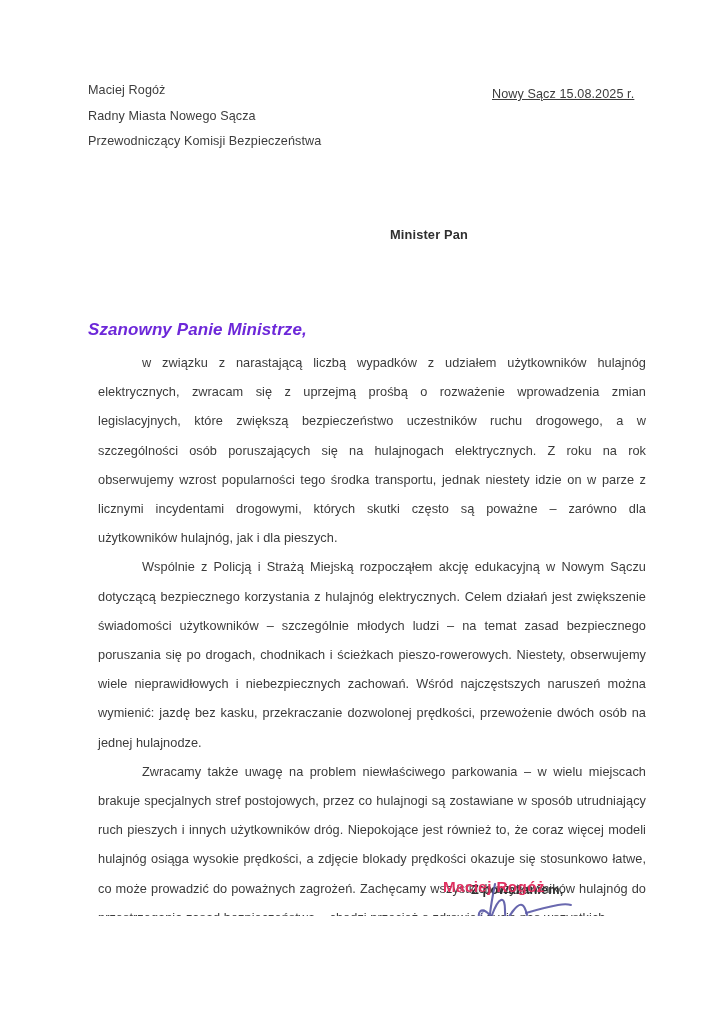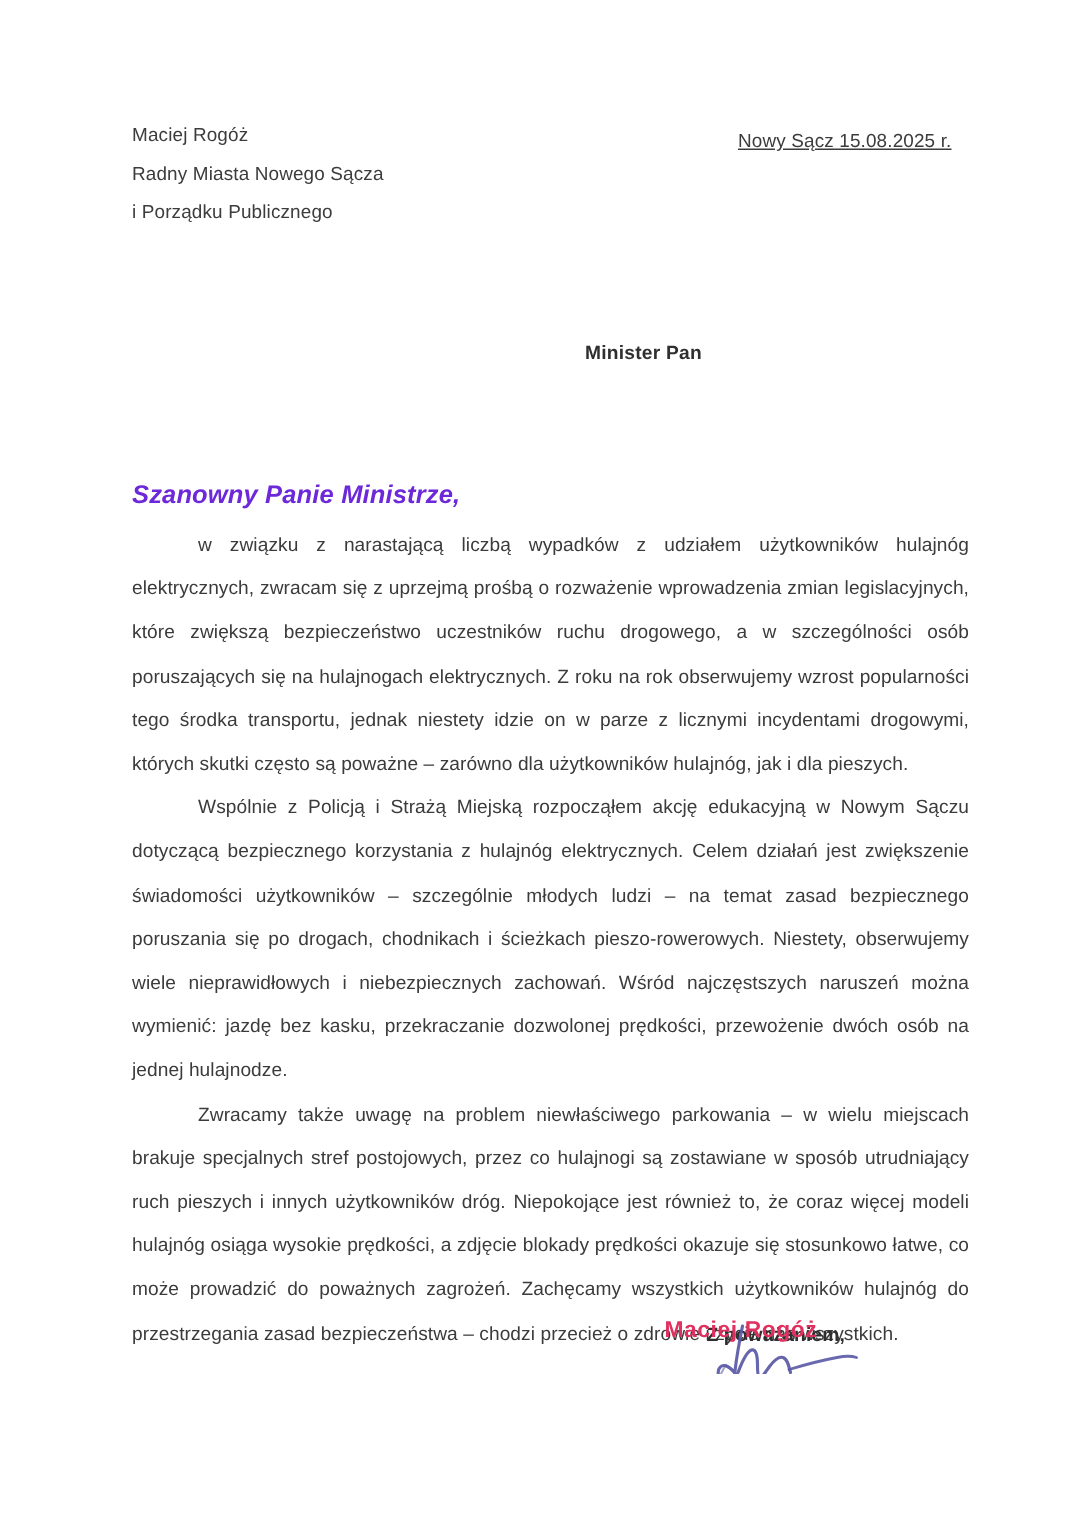--- a/index.html
+++ b/index.html
@@ -75,21 +75,21 @@
   }
 
   
   .body {
     position: absolute;
     left: 88px;
     top: 348px;
     width: 558px;
   }
   .body p {
-    margin: 0 0 0 0;
+    margin: 0 0 0 10px;
     font-size: 12.75px;
     line-height: 29.2px;
     text-align: justify;
     text-indent: 44px;
     letter-spacing: 0.05px;
     color: #3b3b3b;
     hyphens: none;
   }
   .body p + p {
     margin-top: 0px;
@@ -145,21 +145,21 @@
   }
 </style>
 </head>
 <body>
 
 <div class="page">
 
   <div class="sender">
     <div class="line">Maciej Rogóż</div>
     <div class="line">Radny Miasta Nowego Sącza</div>
-    <div class="line">i Porządku Publicznego</div>
+    <div class="line">Przewodniczący Komisji Bezpieczeństwa</div>
   </div>
 
   <div class="datestamp">Nowy Sącz 15.08.2025 r.</div>
 
   <div class="addressee">
     <div class="line">Minister Pan</div>
   </div>
 
   <div class="salutation">Szanowny Panie Ministrze,</div>
 

